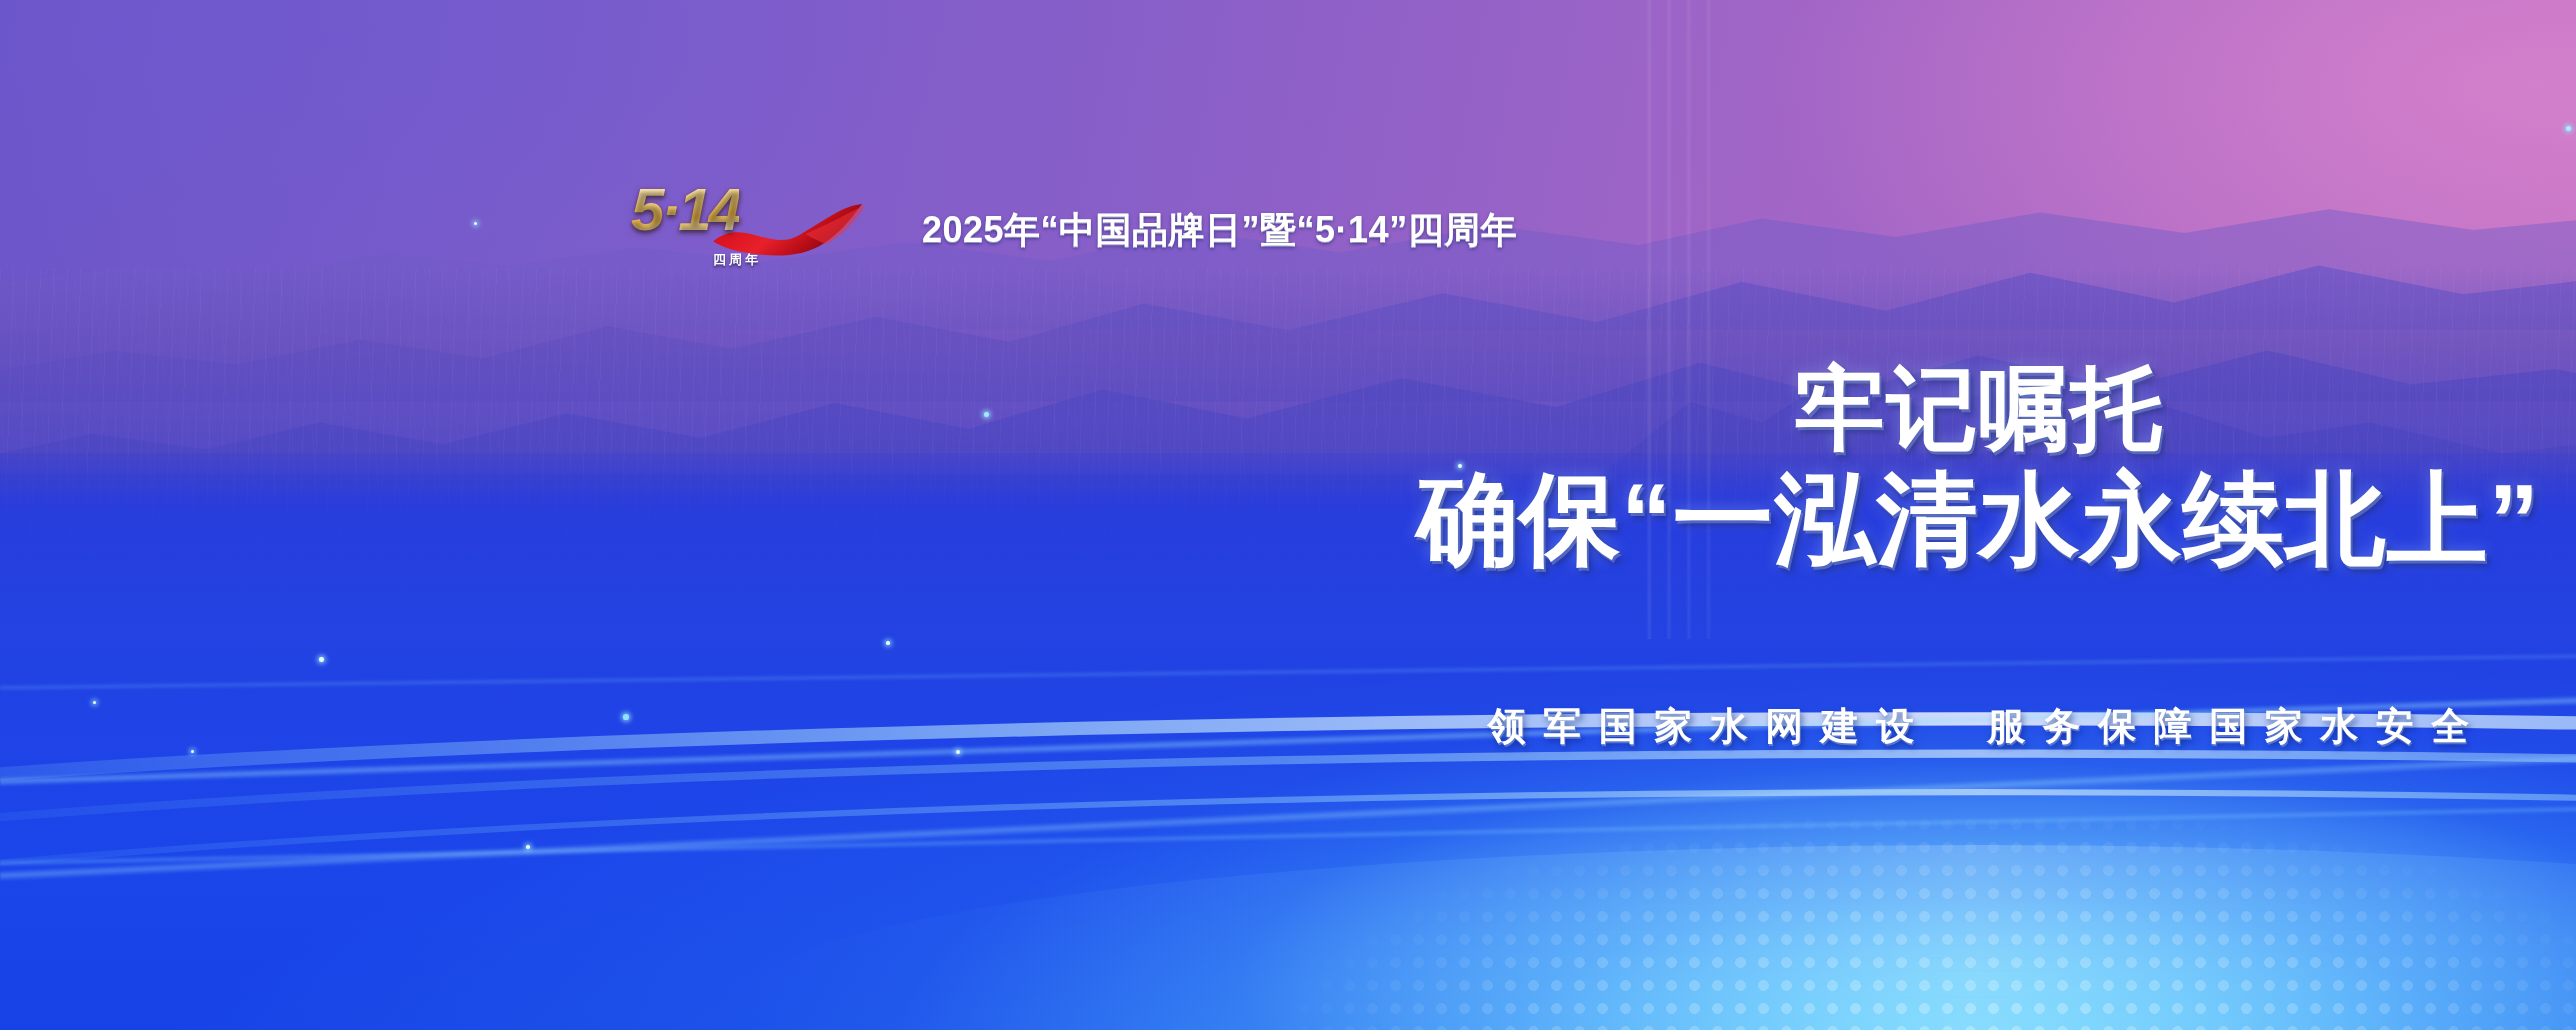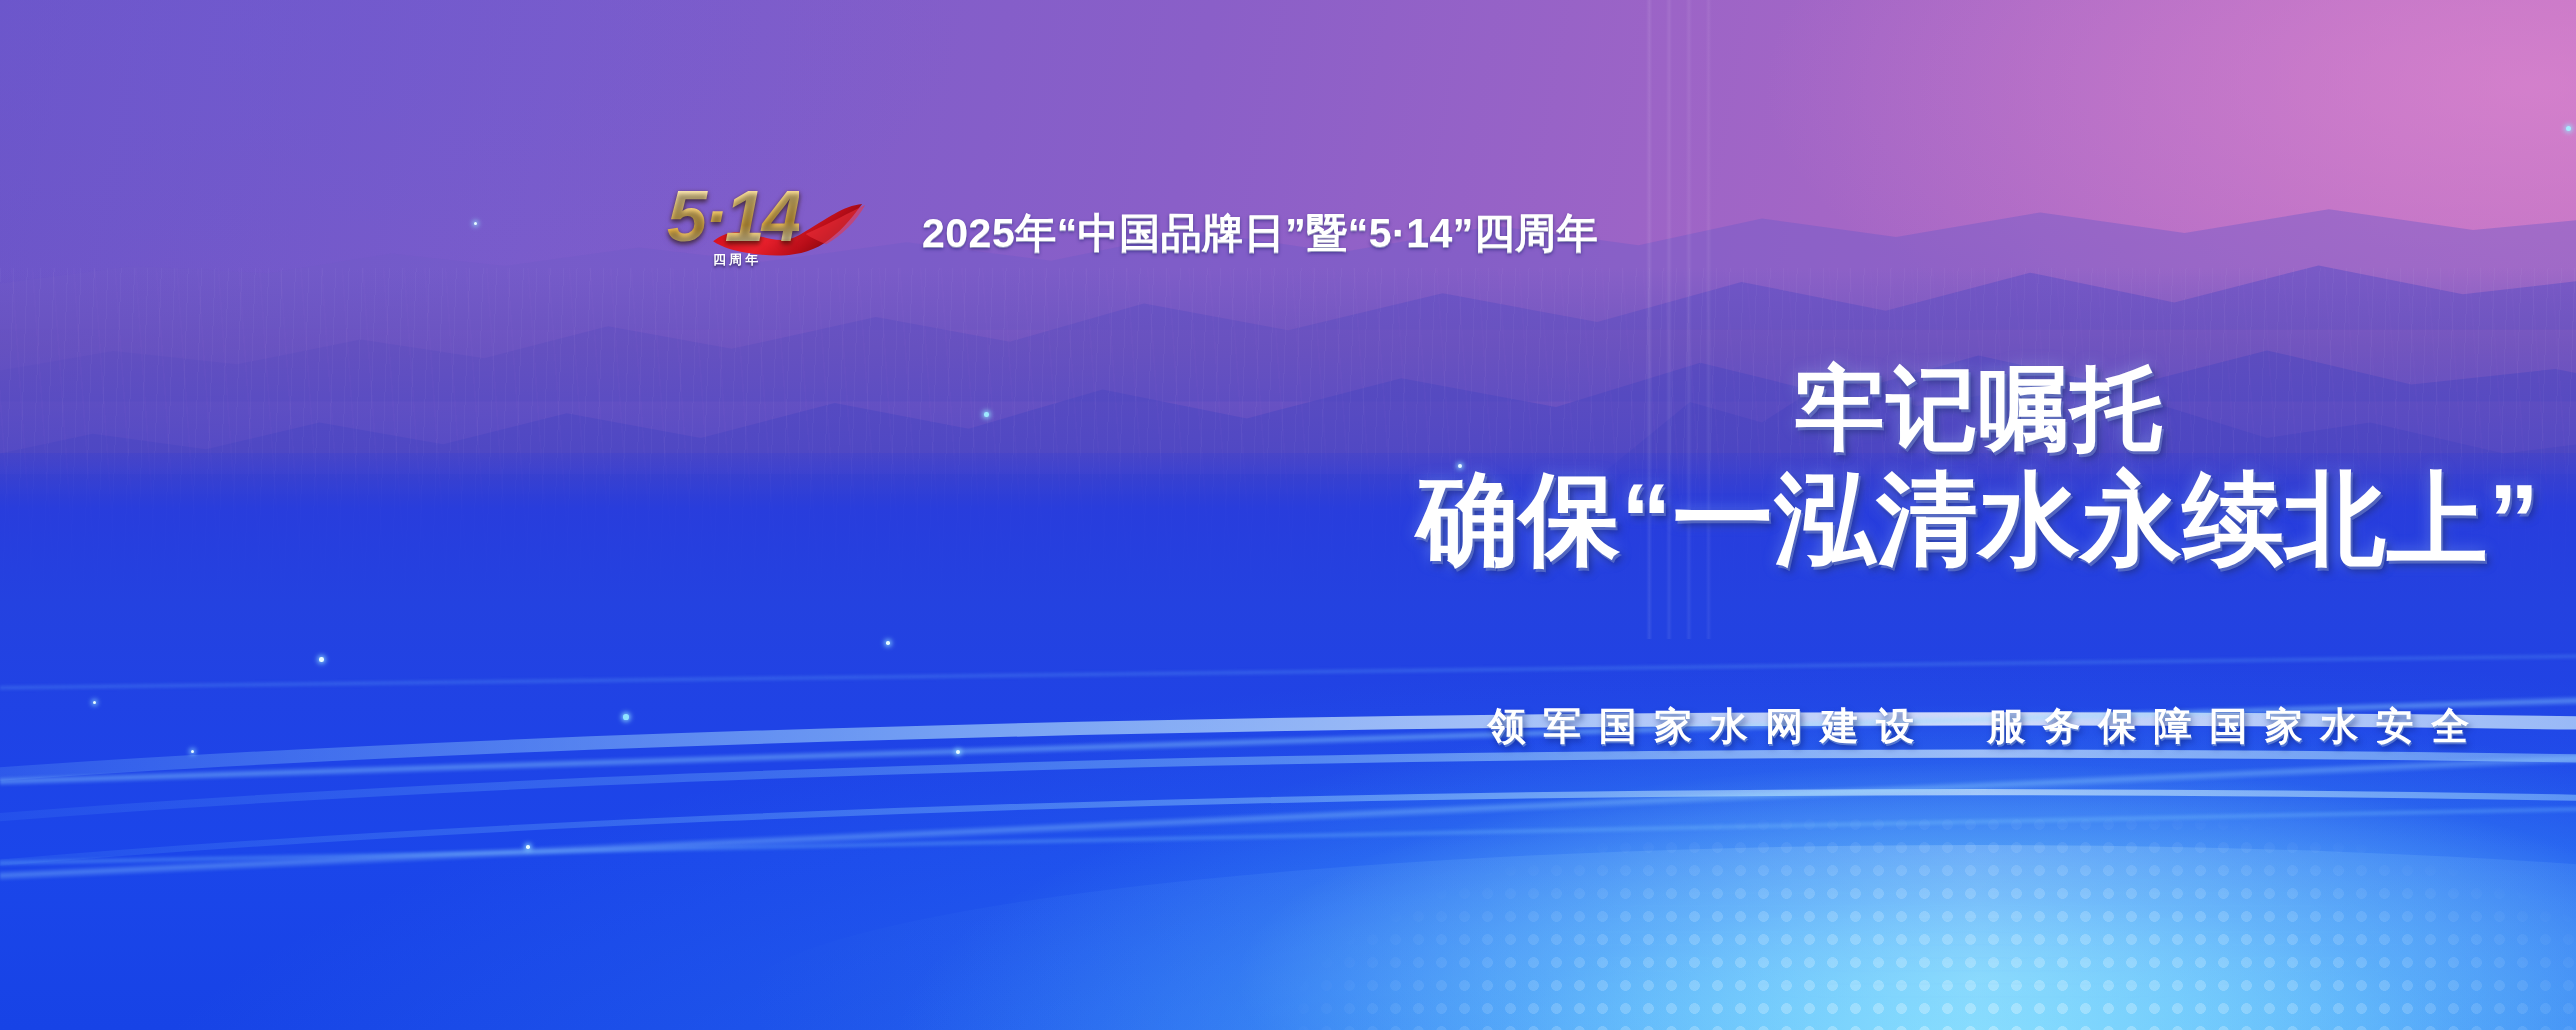--- a/index.html
+++ b/index.html
@@ -142,41 +142,40 @@
   }
   .logo514{
     position:absolute;left:631px;top:0px;width:268px;height:98px;
   }
   .logo514 .ribbon{
     position:absolute;left:77px;top:19.6px;width:185px;height:62px;
   }
   .logo514 .ribbon svg{width:100%;height:100%;display:block;}
   .logo514 .num{
     position:absolute;left:0;top:-3.1px;
-    font-size:72px;
+    font-size:60px;
     font-weight:bold;
     font-style:italic;
     letter-spacing:-3.1px;
     line-height:1;
     background:linear-gradient(175deg,#fff6de 0%,#ffe9b0 16%,#f6cf72 40%,#e7b348 62%,#fbe6ac 82%,#d79f33 100%);
     -webkit-background-clip:text;background-clip:text;color:transparent;
     text-shadow:0 2.6px 4.6px rgba(0,0,0,.35);
     filter:drop-shadow(0 1.5px 2.1px rgba(90,40,10,.5));
     white-space:nowrap;
-    margin-left:36px;
   }
   .logo514 .anniv{
     position:absolute;left:82px;top:68px;
     font-size:13px;font-weight:bold;color:#fff;letter-spacing:3.1px;
     text-shadow:0 1.5px 2.6px rgba(0,0,20,.55);
     white-space:nowrap;
   }
   .eventline{
     position:absolute;left:922px;top:23px;
-    font-size:41px;font-weight:bold;color:#ffffff;
+    font-size:36px;font-weight:bold;color:#ffffff;
     letter-spacing:0.5px;white-space:nowrap;
     text-shadow:0 2.1px 3.6px rgba(10,20,90,.55), 0 0.5px 0 rgba(255,255,255,.9);
   }
 
   
   .headline{
     position:absolute;left:0;top:361px;width:100%;
     text-align:center;
   }
   .hl{

